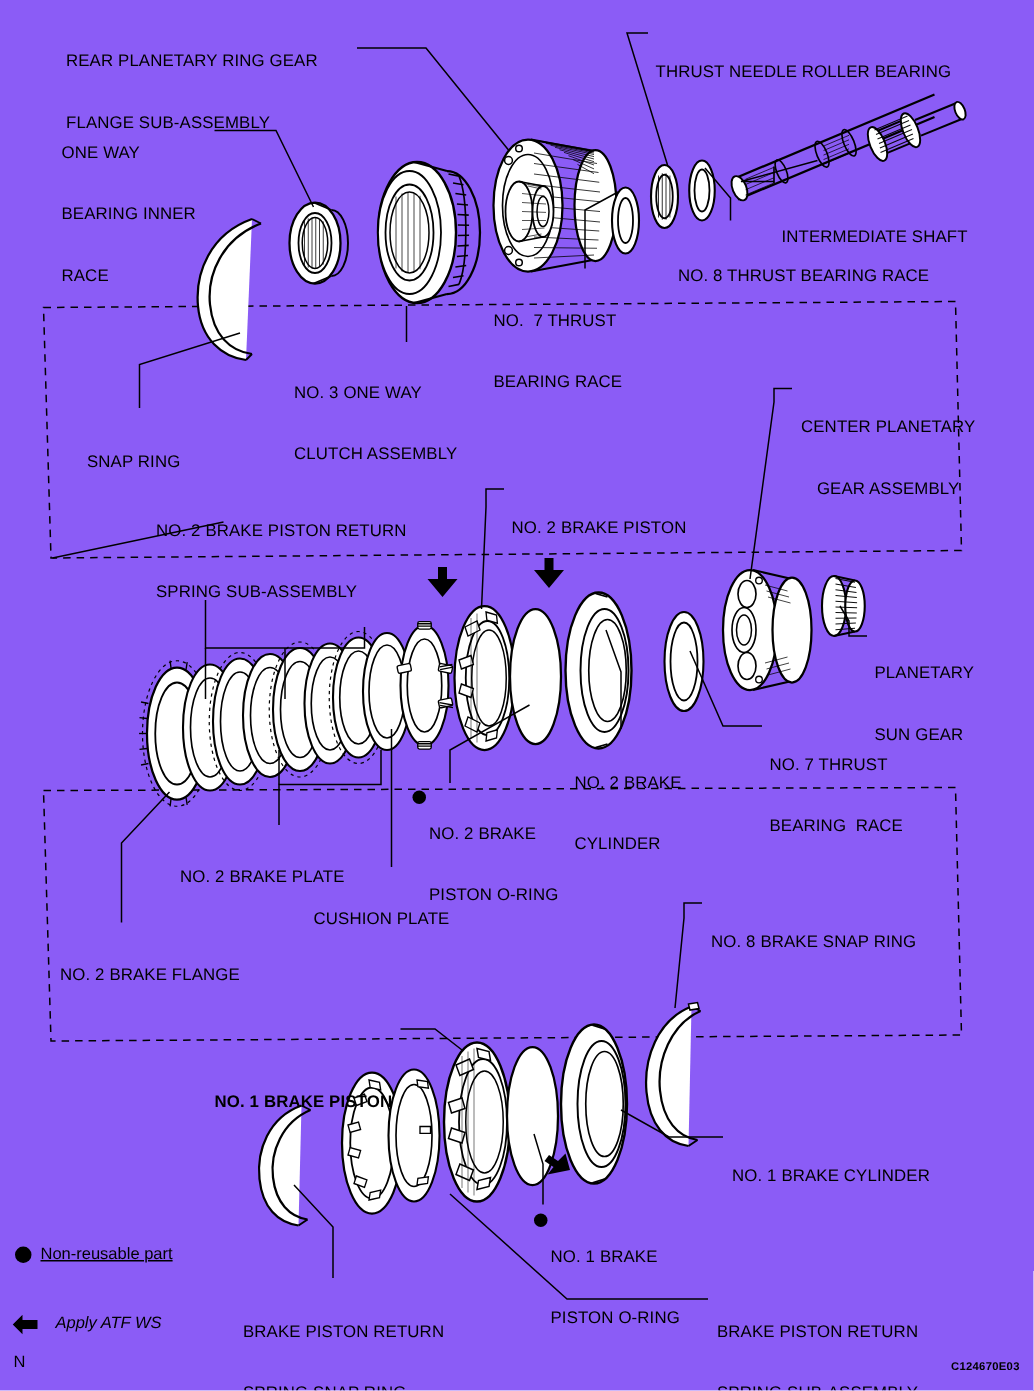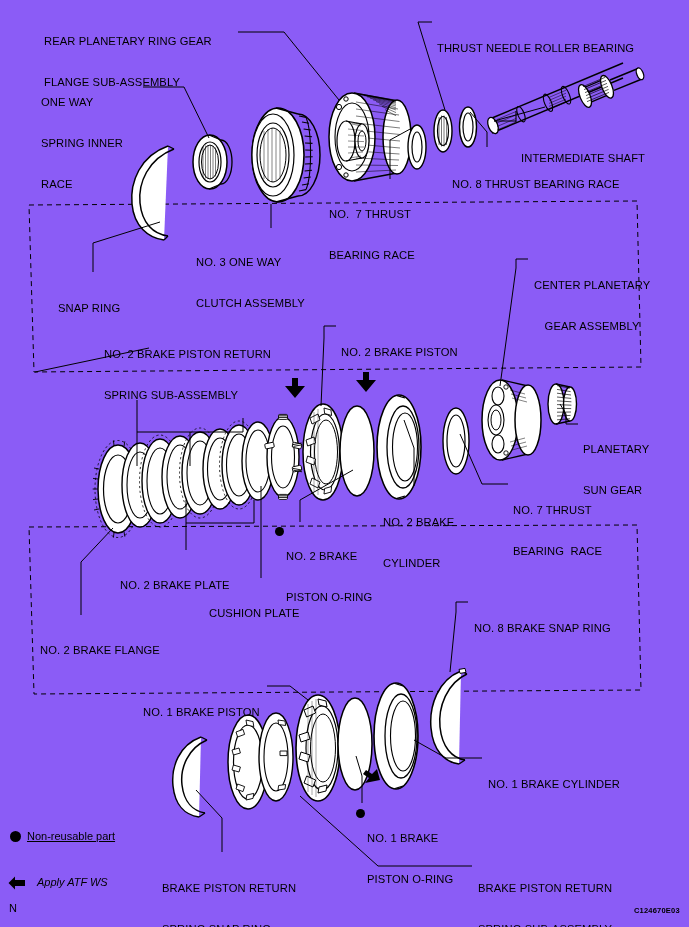--- a/index.html
+++ b/index.html
@@ -561,21 +561,21 @@
     <div>REAR PLANETARY RING GEAR</div>
     <div>FLANGE SUB-ASSEMBLY</div>
   </div>
 
   <div class="lbl" style="left:437px; top:15px;">
     <div>THRUST NEEDLE ROLLER BEARING</div>
   </div>
 
   <div class="lbl" style="left:41px; top:69px;">
     <div>ONE WAY</div>
-    <div>SPRING INNER</div>
+    <div>BEARING INNER</div>
     <div>RACE</div>
   </div>
 
   <div class="lbl" style="left:521px; top:125px;">
     <div>INTERMEDIATE SHAFT</div>
   </div>
 
   <div class="lbl" style="left:452px; top:151px;">
     <div>NO. 8 THRUST BEARING RACE</div>
   </div>
@@ -640,21 +640,21 @@
   </div>
 
   <div class="lbl" style="left:474px; top:595px;">
     <div>NO. 8 BRAKE SNAP RING</div>
   </div>
 
   <div class="lbl" style="left:40px; top:617px;">
     <div>NO. 2 BRAKE FLANGE</div>
   </div>
 
-  <div class="lbl" style="left:143px; top:679px;">
+  <div class="lbl" style="left:143px; top:702px;font-weight:bold;">
     <div>NO. 1 BRAKE PISTON</div>
   </div>
 
   <div class="lbl" style="left:488px; top:751px;">
     <div>NO. 1 BRAKE CYLINDER</div>
   </div>
 
   <div style="position:absolute; left:356px; top:809px; width:9px; height:9px;
               background:#000; border-radius:50%;"></div>
   <div class="lbl" style="left:367px; top:805px;">

